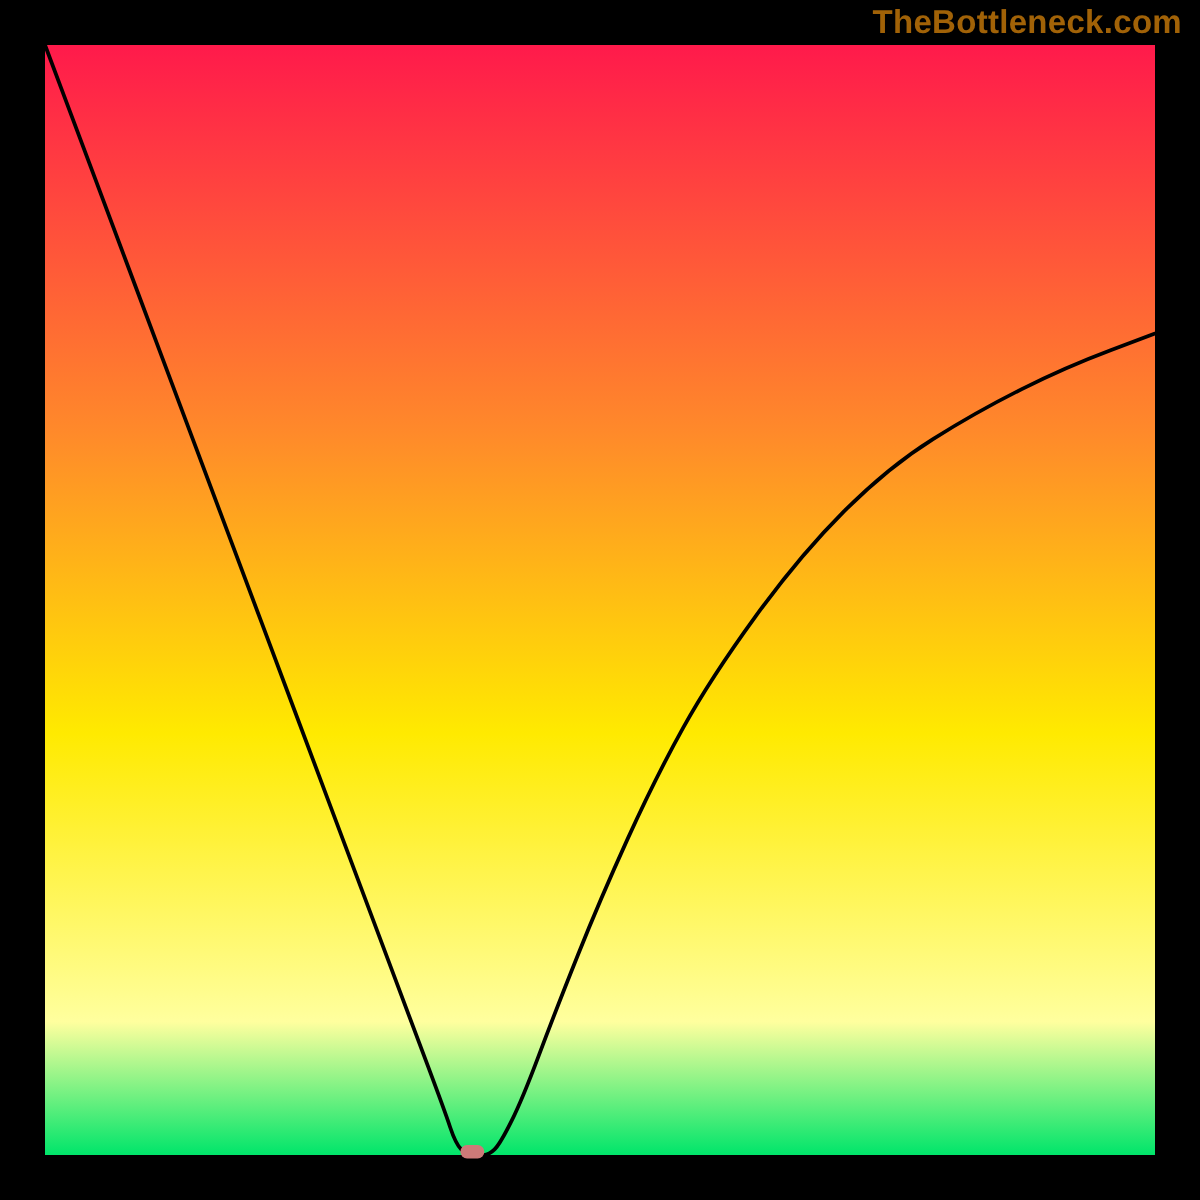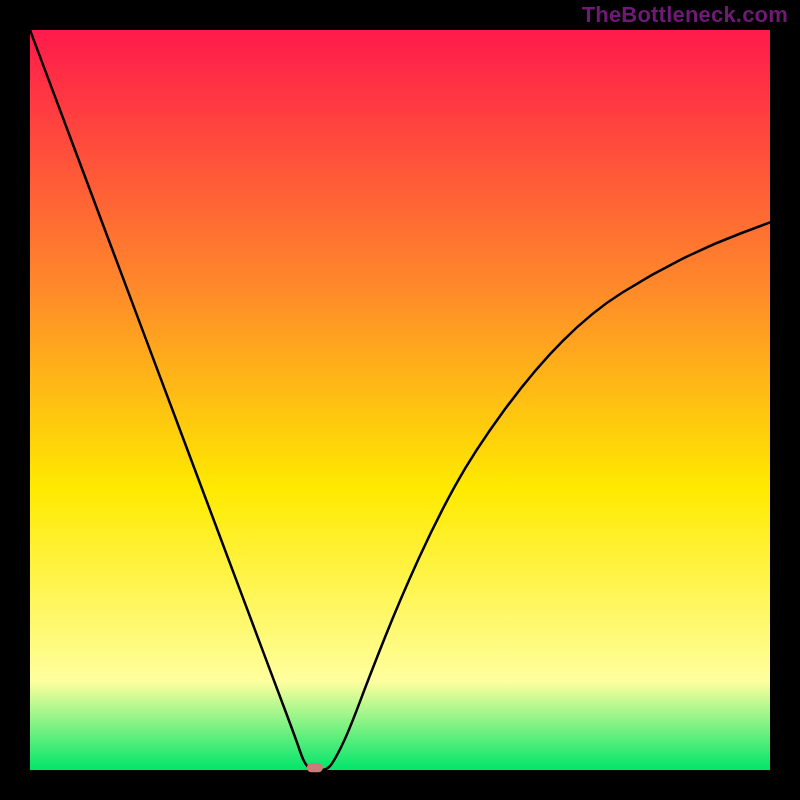--- a/index.html
+++ b/index.html
@@ -15,21 +15,21 @@
     position: relative;
     width: 800px;
     height: 800px;
   }
   .watermark {
     position: absolute;
     top: 2px;
     right: 12px;
     font-size: 22px;
     font-weight: 600;
-    color: #701a75;
+    color: #a16207;
     letter-spacing: 0.2px;
     z-index: 10;
     user-select: none;
   }
   svg.chart {
     display: block;
     width: 800px;
     height: 800px;
   }
 </style>

